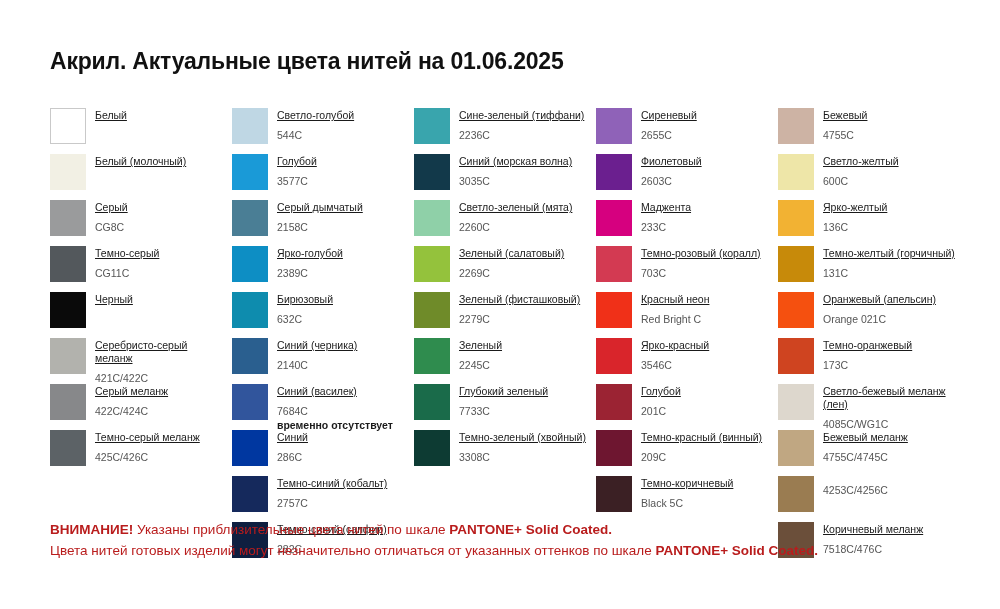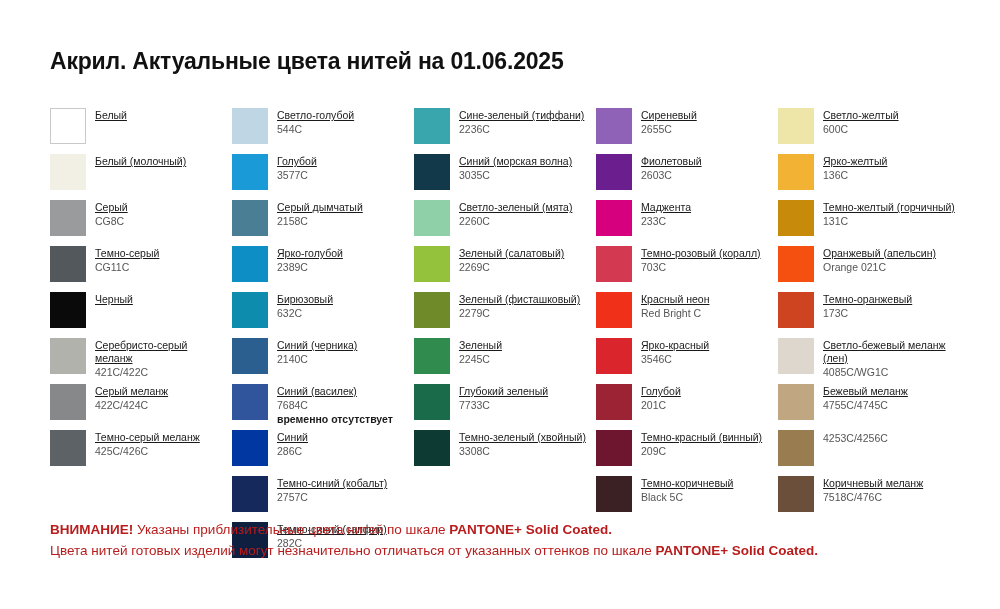--- a/index.html
+++ b/index.html
@@ -66,21 +66,21 @@
   }
   .name {
     font-size: 10.5px;
     color: #1a1a1a;
     white-space: pre-line;
     text-decoration: underline;
   }
   .code {
     font-size: 10.5px;
     color: #555555;
-    margin-top: 1px;
+    margin-top: 7px;
   }
   .note {
     font-size: 10.5px;
     color: #1a1a1a;
     font-weight: bold;
     margin-top: 1px;
   }
   .footer {
     position: absolute;
     left: 50px;
@@ -350,20 +350,27 @@
         </div>
         <div class="swatch-row">
           <div class="swatch" style="background: rgb(59, 32, 36);"></div>
           <div class="swatch-text">
             <div class="name">Темно-коричневый</div>
             <div class="code">Black 5C</div>
           </div>
         </div>
       </div>
       <div class="column">
+        <div class="swatch-row">
+          <div class="swatch" style="background: rgb(205, 179, 164);"></div>
+          <div class="swatch-text">
+            <div class="name">Бежевый</div>
+            <div class="code">4755C</div>
+          </div>
+        </div>
         <div class="swatch-row">
           <div class="swatch" style="background: rgb(238, 230, 168);"></div>
           <div class="swatch-text">
             <div class="name">Светло-желтый</div>
             <div class="code">600C</div>
           </div>
         </div>
         <div class="swatch-row">
           <div class="swatch" style="background: rgb(242, 178, 51);"></div>
           <div class="swatch-text">

